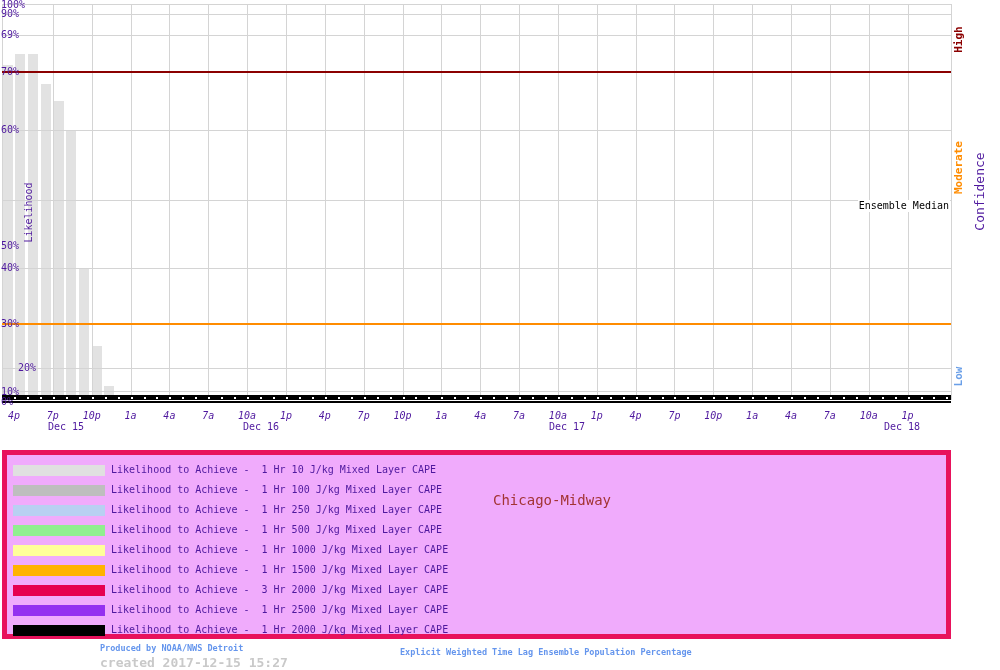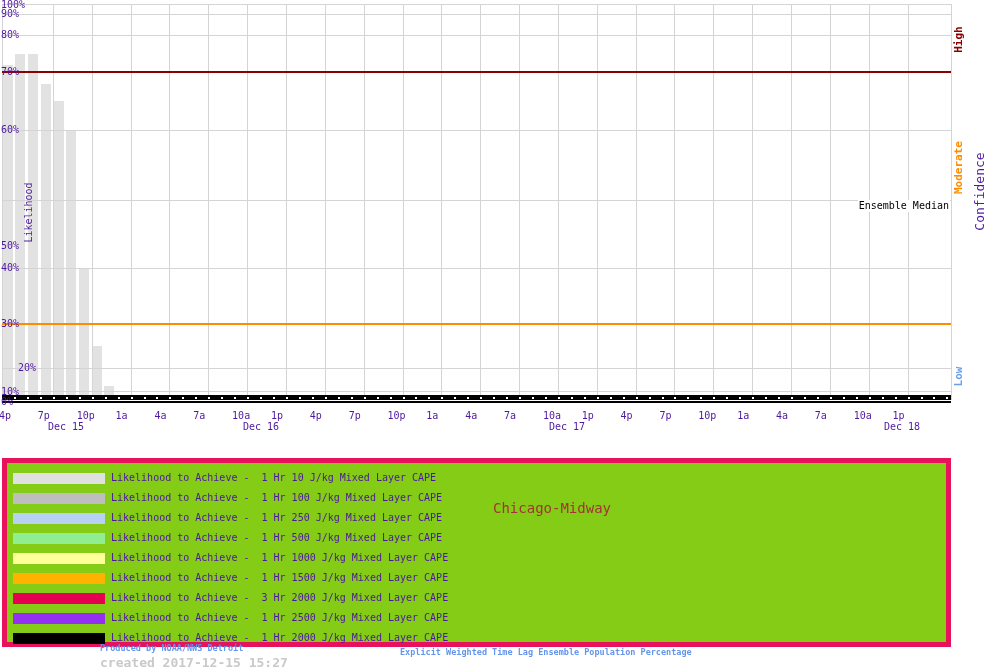--- a/index.html
+++ b/index.html
@@ -7,36 +7,36 @@
     position:relative;width:1000px;height:670px;background:#fff;overflow:hidden;
     font-family:"DejaVu Sans Mono","Liberation Mono",monospace;
   }
   .abs{position:absolute;}
   
   .gl-h{position:absolute;height:1px;background:#d4d4d4;}
   .gl-v{position:absolute;width:1px;background:#d4d4d4;}
   .bar{position:absolute;background:#e2e2e2;}
   .thresh{position:absolute;height:2px;}
   .ytick{position:absolute;font-size:10px;color:#4e189e;line-height:10px;}
-  .xtick{position:absolute;font-size:10px;color:#4e189e;line-height:10px;width:30px;text-align:left;}
+  .xtick{position:absolute;font-size:10px;color:#4e189e;line-height:10px;width:30px;text-align:center;font-style:italic;}
   .xdate{position:absolute;font-size:10px;color:#4e189e;line-height:10px;white-space:nowrap;margin-left:36px;}
   .bline{position:absolute;background:#000;}
   .bdot{position:absolute;width:2px;height:2px;background:#fff;}
   
   .vtext{position:absolute;transform:rotate(-90deg);transform-origin:center;white-space:nowrap;}
   #ylabel{font-size:10px;color:#4e189e;left:-17px;top:207px;width:90px;text-align:center;}
   #y2label{font-size:13px;color:#4e189e;left:934px;top:184px;width:90px;text-align:center;}
   .zone{font-weight:bold;font-size:11px;width:70px;text-align:center;}
   #zone-high{left:923px;top:33px;}
   #zone-moderate{left:923px;top:161px;}
   #zone-low{left:923px;top:370px;}
   #ens-median{position:absolute;right:50px;top:200px;font-size:10px;color:#000;background:#fff;line-height:12px;padding:0 1px;}
   #title{position:absolute;left:0;top:435px;width:890px;text-align:center;font-size:12px;font-weight:bold;color:#43128f;white-space:pre;}
   
-  #legend-box{position:absolute;left:2px;top:450px;width:949px;height:189px;border:5px solid #e8125c;box-sizing:border-box;background:#84cc16;margin-top:8px;}
+  #legend-box{position:absolute;left:2px;top:450px;width:949px;height:189px;border:5px solid #e8125c;box-sizing:border-box;background:#f0abfc;}
   .lg-swatch{position:absolute;left:6px;width:92px;height:11px;}
   .lg-label{position:absolute;left:104px;font-size:10px;color:#4e189e;line-height:12px;white-space:pre;}
   #station{position:absolute;left:486px;top:37px;font-size:14px;color:#a33434;white-space:nowrap;}
   
   #footer-produced{position:absolute;left:100px;top:643px;font-size:8.5px;font-weight:bold;color:#6495ed;}
   #footer-created{position:absolute;left:100px;top:655px;font-size:13px;font-weight:bold;color:#c9c9c9;}
   #footer-method{position:absolute;left:400px;top:647px;font-size:8.5px;font-weight:bold;color:#6495ed;}
 </style>
 </head>
 <body>
@@ -166,21 +166,21 @@
       <div class="bdot" style="left: 933.45px; top: 396.5px;"></div>
       <div class="bdot" style="left: 946.4px; top: 396.5px;"></div>
       <div class="ytick" style="left: 1px; top: 397px;">0%</div>
       <div class="ytick" style="left: 1px; top: 387px;">10%</div>
       <div class="ytick" style="left: 18px; top: 363px;">20%</div>
       <div class="ytick" style="left: 1px; top: 319px;">30%</div>
       <div class="ytick" style="left: 1px; top: 263px;">40%</div>
       <div class="ytick" style="left: 1px; top: 195px; margin-top: 46px;">50%</div>
       <div class="ytick" style="left: 1px; top: 125px;">60%</div>
       <div class="ytick" style="left: 1px; top: 67px;">70%</div>
-      <div class="ytick" style="left: 1px; top: 30px;">80%</div>
+      <div class="ytick" style="left: 1px; top: 30px;">69%</div>
       <div class="ytick" style="left: 1px; top: 9px;">90%</div>
       <div class="ytick" style="left: 1px; top: 0px;">100%</div>
       <div class="xtick" style="left: -1px; top: 411px;">4p</div>
       <div class="xtick" style="left: 37.85px; top: 411px;">7p</div>
       <div class="xtick" style="left: 76.7px; top: 411px;">10p</div>
       <div class="xtick" style="left: 115.55px; top: 411px;">1a</div>
       <div class="xtick" style="left: 154.4px; top: 411px;">4a</div>
       <div class="xtick" style="left: 193.25px; top: 411px;">7a</div>
       <div class="xtick" style="left: 232.1px; top: 411px;">10a</div>
       <div class="xtick" style="left: 270.95px; top: 411px;">1p</div>

